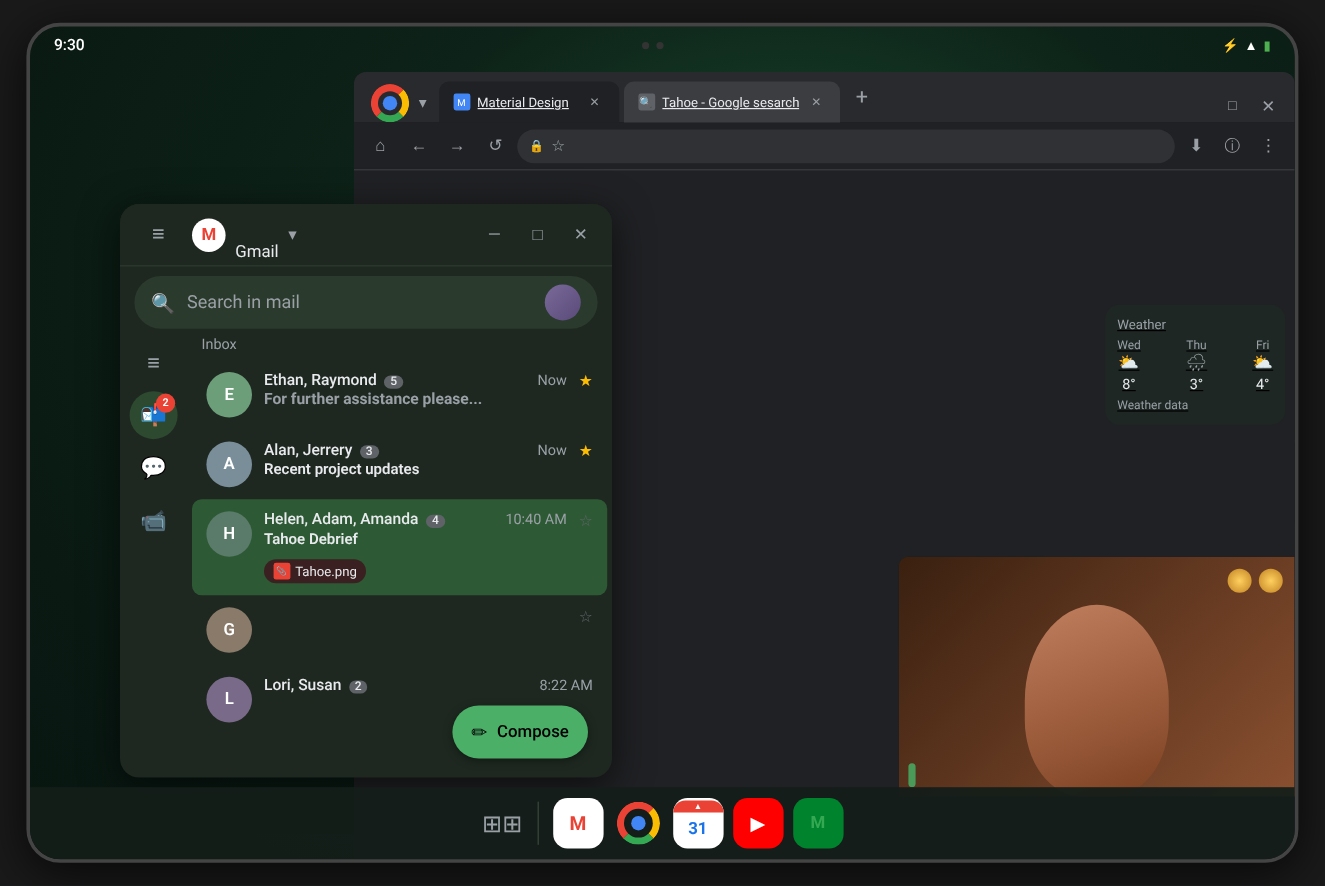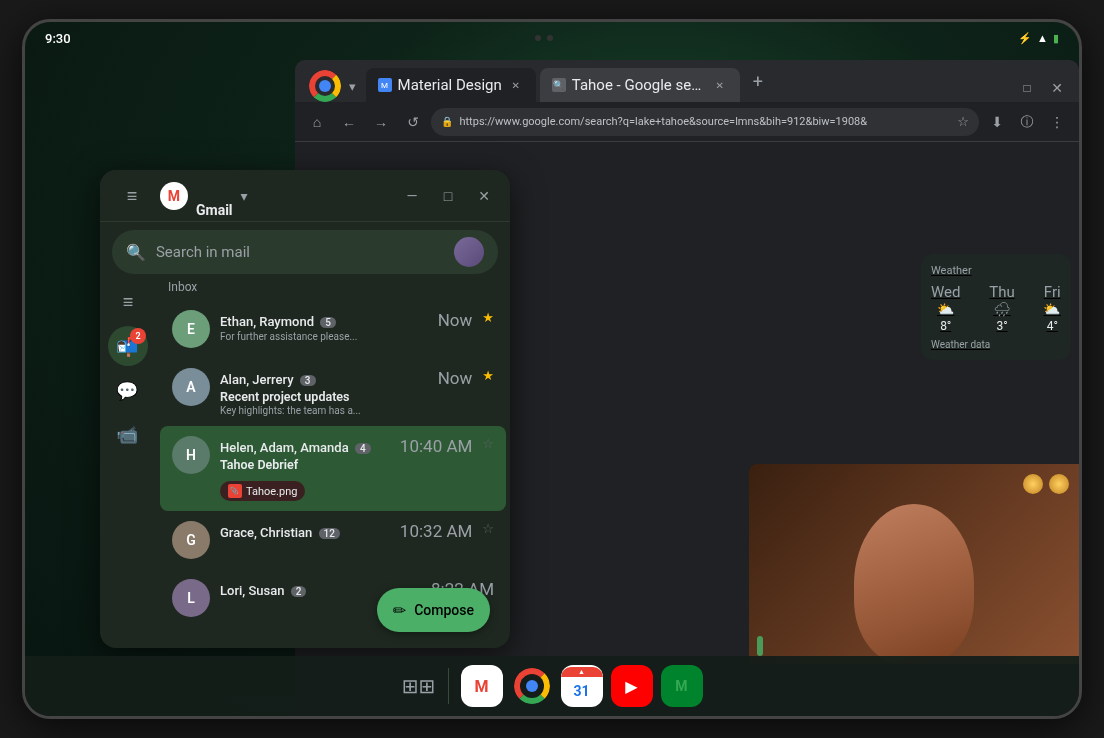--- a/index.html
+++ b/index.html
@@ -120,21 +120,22 @@
       justify-content: center;
       font-size: 8px;
       color: #fff;
       flex-shrink: 0;
     }
     .chrome-tab .tab-title {
       flex: 1;
       overflow: hidden;
       text-overflow: ellipsis;
       white-space: nowrap;
-      font-size: 15px;
+      font-size: 11px;
+      text-decoration: underline;
     }
     .chrome-tab .close-tab {
       width: 16px; height: 16px;
       border-radius: 50%;
       display: flex;
       align-items: center;
       justify-content: center;
       font-size: 10px;
       color: #9aa0a6;
       cursor: pointer;
@@ -221,21 +222,21 @@
       border-radius: 50%;
       background: #fff;
       display: flex; align-items: center; justify-content: center;
       font-size: 14px;
       color: #ea4335;
       font-weight: 700;
     }
     .gmail-title {
       font-size: 14px;
       color: #e8eaed;
-      font-weight: 700;
+      font-weight: 400;
       margin-top: 28px;
     }
     .gmail-header-right {
       margin-left: auto;
       display: flex;
       gap: 8px;
       align-items: center;
     }
 
     .gmail-searchbar {
@@ -336,40 +337,41 @@
       display: flex;
       justify-content: space-between;
       align-items: baseline;
     }
     .email-sender {
       font-size: 13px;
       color: #e8eaed;
       font-weight: 500;
     }
     .email-time {
-      font-size: 17px;
+      font-size: 12px;
       color: #9aa0a6;
       flex-shrink: 0;
     }
     .email-subject {
       font-size: 12.5px;
       color: #e8eaed;
       font-weight: 600;
       margin-top: 1px;
       white-space: nowrap;
       overflow: hidden;
       text-overflow: ellipsis;
     }
     .email-preview {
-      font-size: 10px;
+      font-size: 13px;
       color: #9aa0a6;
       margin-top: 1px;
       white-space: nowrap;
       overflow: hidden;
       text-overflow: ellipsis;
+      font-weight: bold;
     }
     .email-star {
       color: #fbbc04;
       font-size: 13px;
     }
     .email-star.empty {
       color: #5f6368;
     }
     .email-attachment {
       margin-top: 6px;
@@ -592,21 +594,21 @@
       margin-bottom: 6px;
     }
     .weather-days {
       display: flex;
       justify-content: space-between;
     }
     .weather-day {
       text-align: center;
     }
     .weather-day-name {
-      font-size: 15px;
+      font-size: 10px;
       color: #9aa0a6;
     }
     .weather-temp {
       font-size: 12px;
       color: #e8eaed;
       margin-top: 2px;
     }
     .weather-data-label {
       font-size: 10px;
       color: #9aa0a6;
@@ -835,21 +837,20 @@
       </div>
 
       <div class="chrome-toolbar">
         <div class="chrome-toolbar-btn">⌂</div>
         <div class="chrome-toolbar-btn">←</div>
         <div class="chrome-toolbar-btn">→</div>
         <div class="chrome-toolbar-btn">↺</div>
 
         <div class="chrome-addressbar">
           <span class="lock-icon">🔒</span>
-          <span class="url-text">https://www.google.com/search?q=lake+tahoe&amp;source=lmns&amp;bih=912&amp;biw=1908&amp;</span>
           <span style="color:#9aa0a6;font-size:13px;">☆</span>
         </div>
 
         <div class="chrome-right-icons">
           <div class="chrome-toolbar-btn">⬇</div>
           <div class="chrome-toolbar-btn" style="font-size:13px;">ⓘ</div>
           <div class="chrome-toolbar-btn">⋮</div>
         </div>
       </div>
     </div>
@@ -914,21 +915,20 @@
           <div class="email-avatar" style="background:#7a8e9a;">A</div>
           <div class="email-content">
             <div class="email-sender-row">
               <span class="email-sender">
                 <span>Alan, Jerrery</span>
                 <span class="count-badge">3</span>
               </span>
               <span class="email-time">Now</span>
             </div>
             <div class="email-subject">Recent project updates</div>
-            <div class="email-preview">Key highlights: the team has a...</div>
           </div>
           <span class="email-star">★</span>
         </div>
 
         <div class="email-item selected">
           <div class="email-avatar" style="background:#5a7a6a;">H</div>
           <div class="email-content">
             <div class="email-sender-row">
               <span class="email-sender">
                 <span>Helen, Adam, Amanda</span>
@@ -943,27 +943,20 @@
                 <span>Tahoe.png</span>
               </div>
             </div>
           </div>
           <span class="email-star empty">☆</span>
         </div>
 
         <div class="email-item">
           <div class="email-avatar" style="background:#8a7a6a;">G</div>
           <div class="email-content">
-            <div class="email-sender-row">
-              <span class="email-sender">
-                <span>Grace, Christian</span>
-                <span class="count-badge">12</span>
-              </span>
-              <span class="email-time">10:32 AM</span>
-            </div>
           </div>
           <span class="email-star empty">☆</span>
         </div>
 
         <div class="email-item">
           <div class="email-avatar" style="background:#7a6a8a;">L</div>
           <div class="email-content">
             <div class="email-sender-row">
               <span class="email-sender">
                 <span>Lori, Susan</span>

